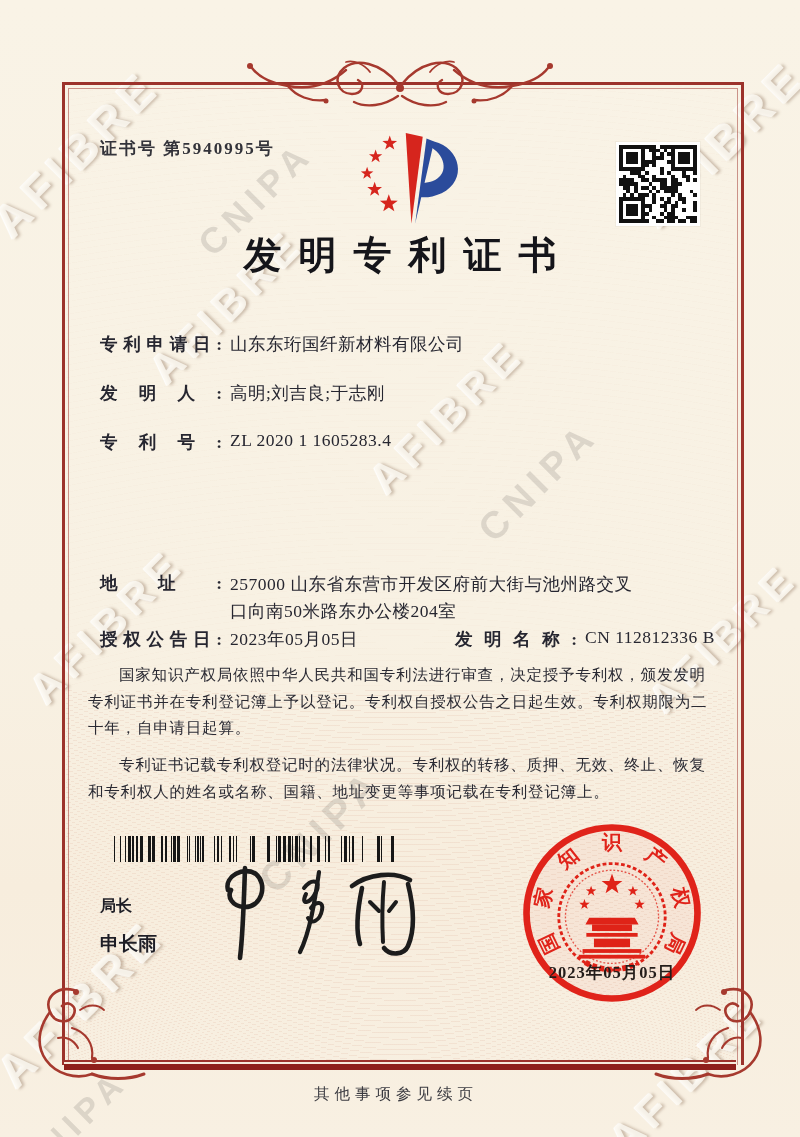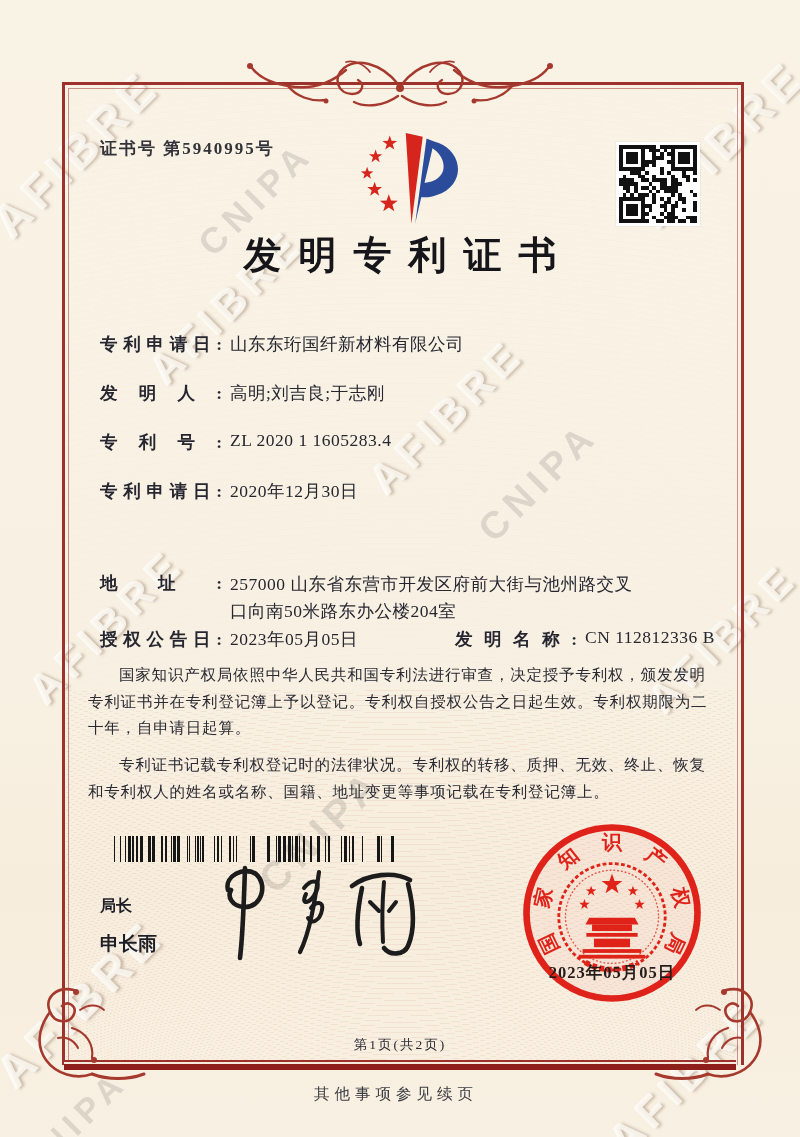--- a/index.html
+++ b/index.html
@@ -387,23 +387,20 @@
 
   <div class="row" style="top:332px">
     <span class="flabel">专利申请日:</span><span class="fval">山东东珩国纤新材料有限公司</span>
   </div>
   <div class="row" style="top:381px">
     <span class="flabel">发明人:</span><span class="fval">高明;刘吉良;于志刚</span>
   </div>
   <div class="row" style="top:430px">
     <span class="flabel">专利号:</span><span class="fval">ZL 2020 1 1605283.4</span>
   </div>
-  <div class="row" style="top:479px">
-    <span class="flabel">专利申请日:</span><span class="fval">2020年12月30日</span>
-  </div>
   <div class="row" style="top:571px">
     <span class="flabel">地址:</span><span class="fval wrap">257000 山东省东营市开发区府前大街与池州路交叉口向南50米路东办公楼204室</span>
   </div>
   <div class="row" style="top:627px">
     <span class="flabel">授权公告日:</span><span class="fval">2023年05月05日</span>
     <span class="pair2">
       <span class="flabel">发明名称:</span><span class="fval">CN 112812336 B</span>
     </span>
   </div>
 
@@ -511,16 +508,15 @@
         <rect x="79" y="112" width="42" height="7"></rect>
         <rect x="73" y="121" width="54" height="4"></rect>
         <rect x="81" y="127" width="38" height="9"></rect>
         <rect x="69" y="138" width="62" height="4"></rect>
         <rect x="65" y="144" width="70" height="4"></rect>
       </g>
     </g>
   </svg>
   <div class="seal-date">2023年05月05日</div>
 
-  <div class="page-info">第1页(共2页)</div>
   <div class="footer-note">其他事项参见续页</div>
 
 </div>
 
 </body></html>

